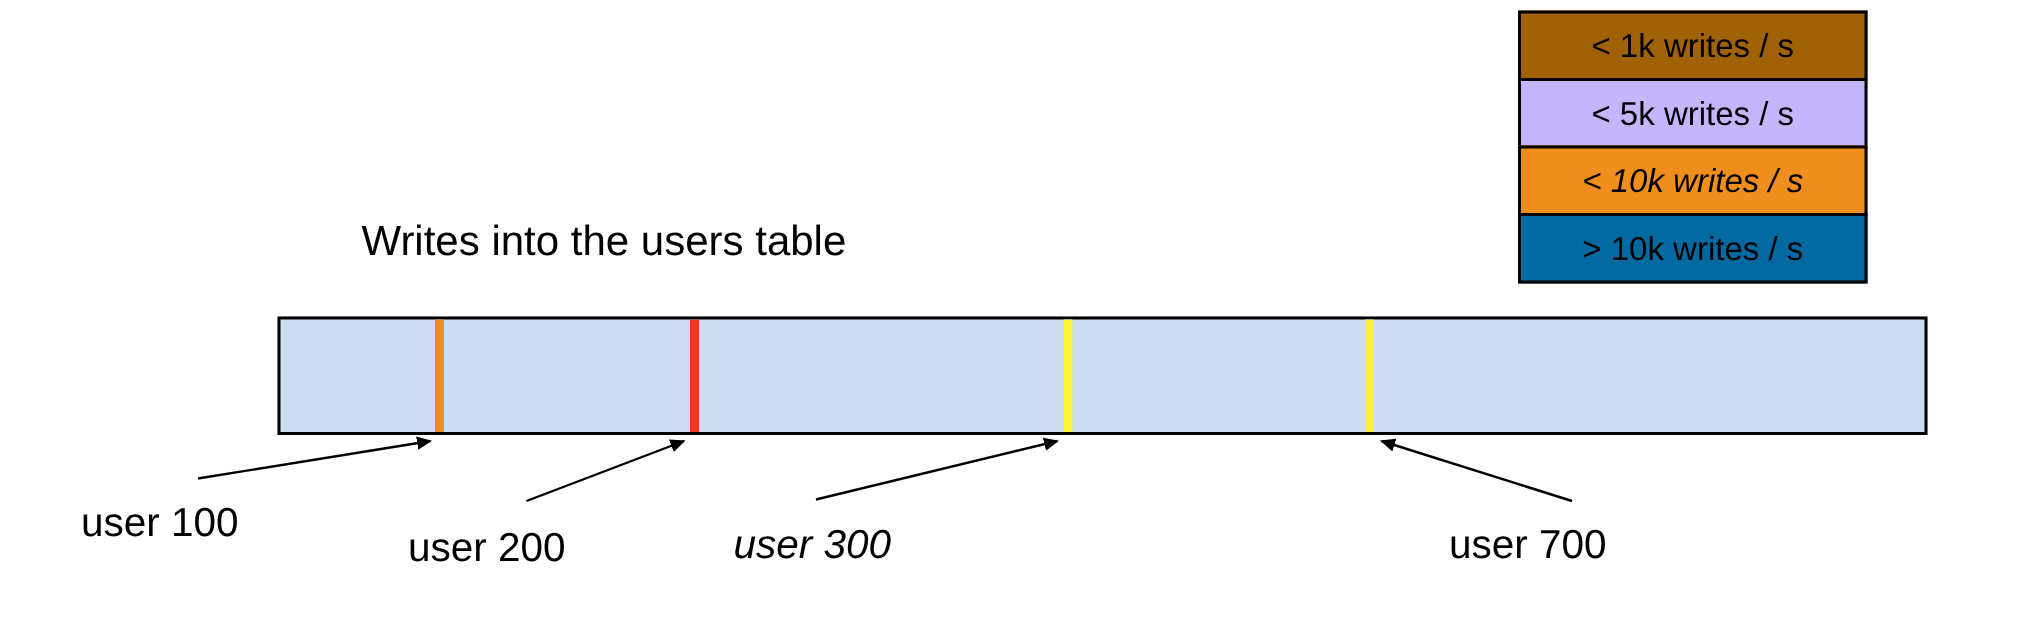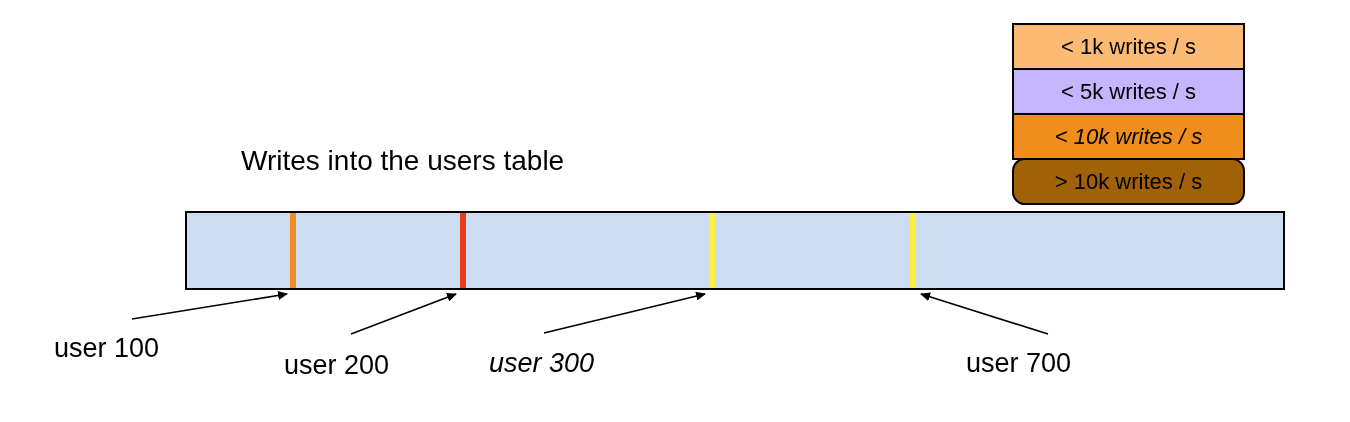--- a/index.html
+++ b/index.html
@@ -79,42 +79,42 @@
     stroke-width: 1.6;
   }
 
   .user-label {
     position: absolute;
     font-size: 27px;
     line-height: 1.1;
     white-space: nowrap;
   }
   .user-label.u100 { left: 54px;  top: 334px; }
-  .user-label.u200 { left: 284px; top: 351px; }
+  .user-label.u200 { left: 272px; top: 351px; }
   .user-label.u300 { left: 489px; top: 349px; font-style: italic; }
   .user-label.u400 { left: 966px; top: 349px; }
 </style>
 </head>
 <body>
 
 <div class="canvas">
 
   <div class="title">Writes into the users table</div>
 
   <div class="legend">
-    <div class="legend-row" style="background-color: #fdba74; margin-top: 16px;">
+    <div class="legend-row" style="background-color: #a16207;">
       <span>&lt; 1k writes / s</span>
     </div>
     <div class="legend-row" style="background-color: #c4b5fd;">
       <span>&lt; 5k writes / s</span>
     </div>
     <div class="legend-row" style="background-color: rgb(239, 142, 29); font-style: italic;">
       <span>&lt; 10k writes / s</span>
     </div>
-    <div class="legend-row" style="background-color: #a16207; border-radius: 13px;">
+    <div class="legend-row" style="background-color: #0369a1;">
       <span>&gt; 10k writes / s</span>
     </div>
   </div>
 
   <div class="bar" style="background-color: rgb(205, 221, 241);">
     <div class="marker" style="background-color: rgb(239, 142, 29); left: 9.7%;"></div>
     <div class="marker" style="background-color: rgb(232, 60, 28); left: 25.2%;"></div>
     <div class="marker" style="background-color: rgb(251, 241, 56); left: 47.9%;"></div>
     <div class="marker" style="background-color: rgb(251, 241, 56); left: 66.2%;"></div>
   </div>

